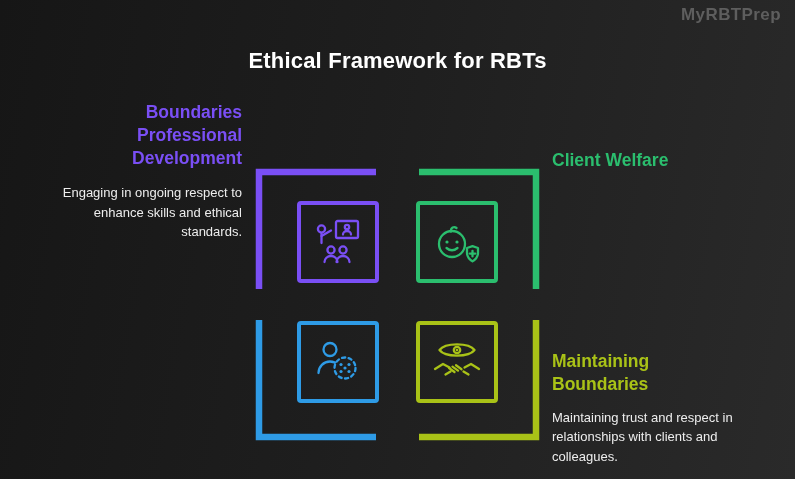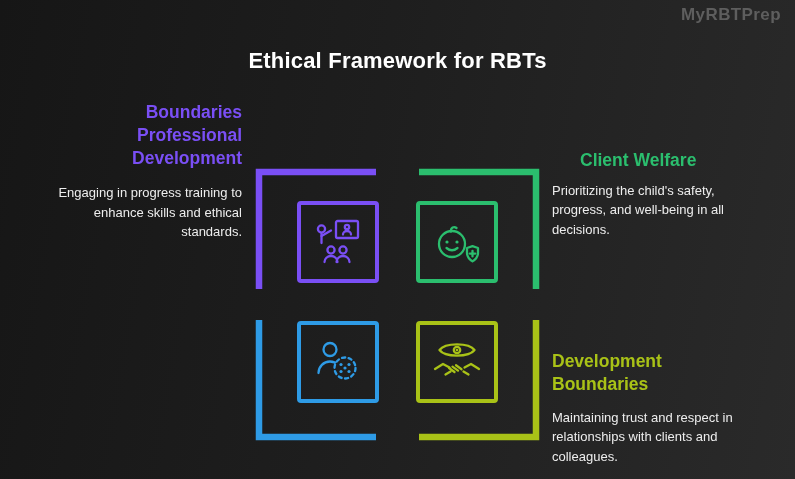--- a/index.html
+++ b/index.html
@@ -52,33 +52,32 @@
 </head>
 <body>
 
 <div class="stage">
 
   <h1 class="page-title">Ethical Framework for RBTs</h1>
   <div class="watermark">MyRBTPrep</div>
 
   <section class="text-block tl">
     <h2 class="q-title" style="color: rgb(122, 79, 245);">Boundaries Professional Development</h2>
-    <p class="q-desc">Engaging in progress training to enhance skills and ethical standards.</p>
+    <p class="q-desc">Engaging in ongoing respect to enhance skills and ethical standards.</p>
   </section>
 
   <section class="text-block tr">
-    <h2 class="q-title" style="color: rgb(43, 190, 110); margin-left: 28px;">Client Welfare</h2>
-    <p class="q-desc">Prioritizing the child's safety, progress, and well-being in all decisions.</p>
+    <h2 class="q-title" style="color: rgb(43, 190, 110);">Client Welfare</h2>
   </section>
 
   <section class="text-block bl">
   </section>
 
   <section class="text-block br">
-    <h2 class="q-title" style="color: rgb(169, 194, 23);">Development Boundaries</h2>
+    <h2 class="q-title" style="color: rgb(169, 194, 23);">Maintaining Boundaries</h2>
     <p class="q-desc">Maintaining trust and respect in relationships with clients and colleagues.</p>
   </section>
 
   <div class="graphic tl-g" style="color: rgb(122, 79, 245);">
     <svg viewBox="0 0 130 130">
       <path class="bracket" d="M5 122 L5 5 L122 5"></path>
       <rect class="frame" x="45" y="36" width="78" height="78" rx="2"></rect>
       <g class="icon" transform="translate(60,51)">
         <rect x="22" y="3" width="22" height="17" rx="1.5"></rect>
         <circle cx="33" cy="9" r="2.2"></circle>

